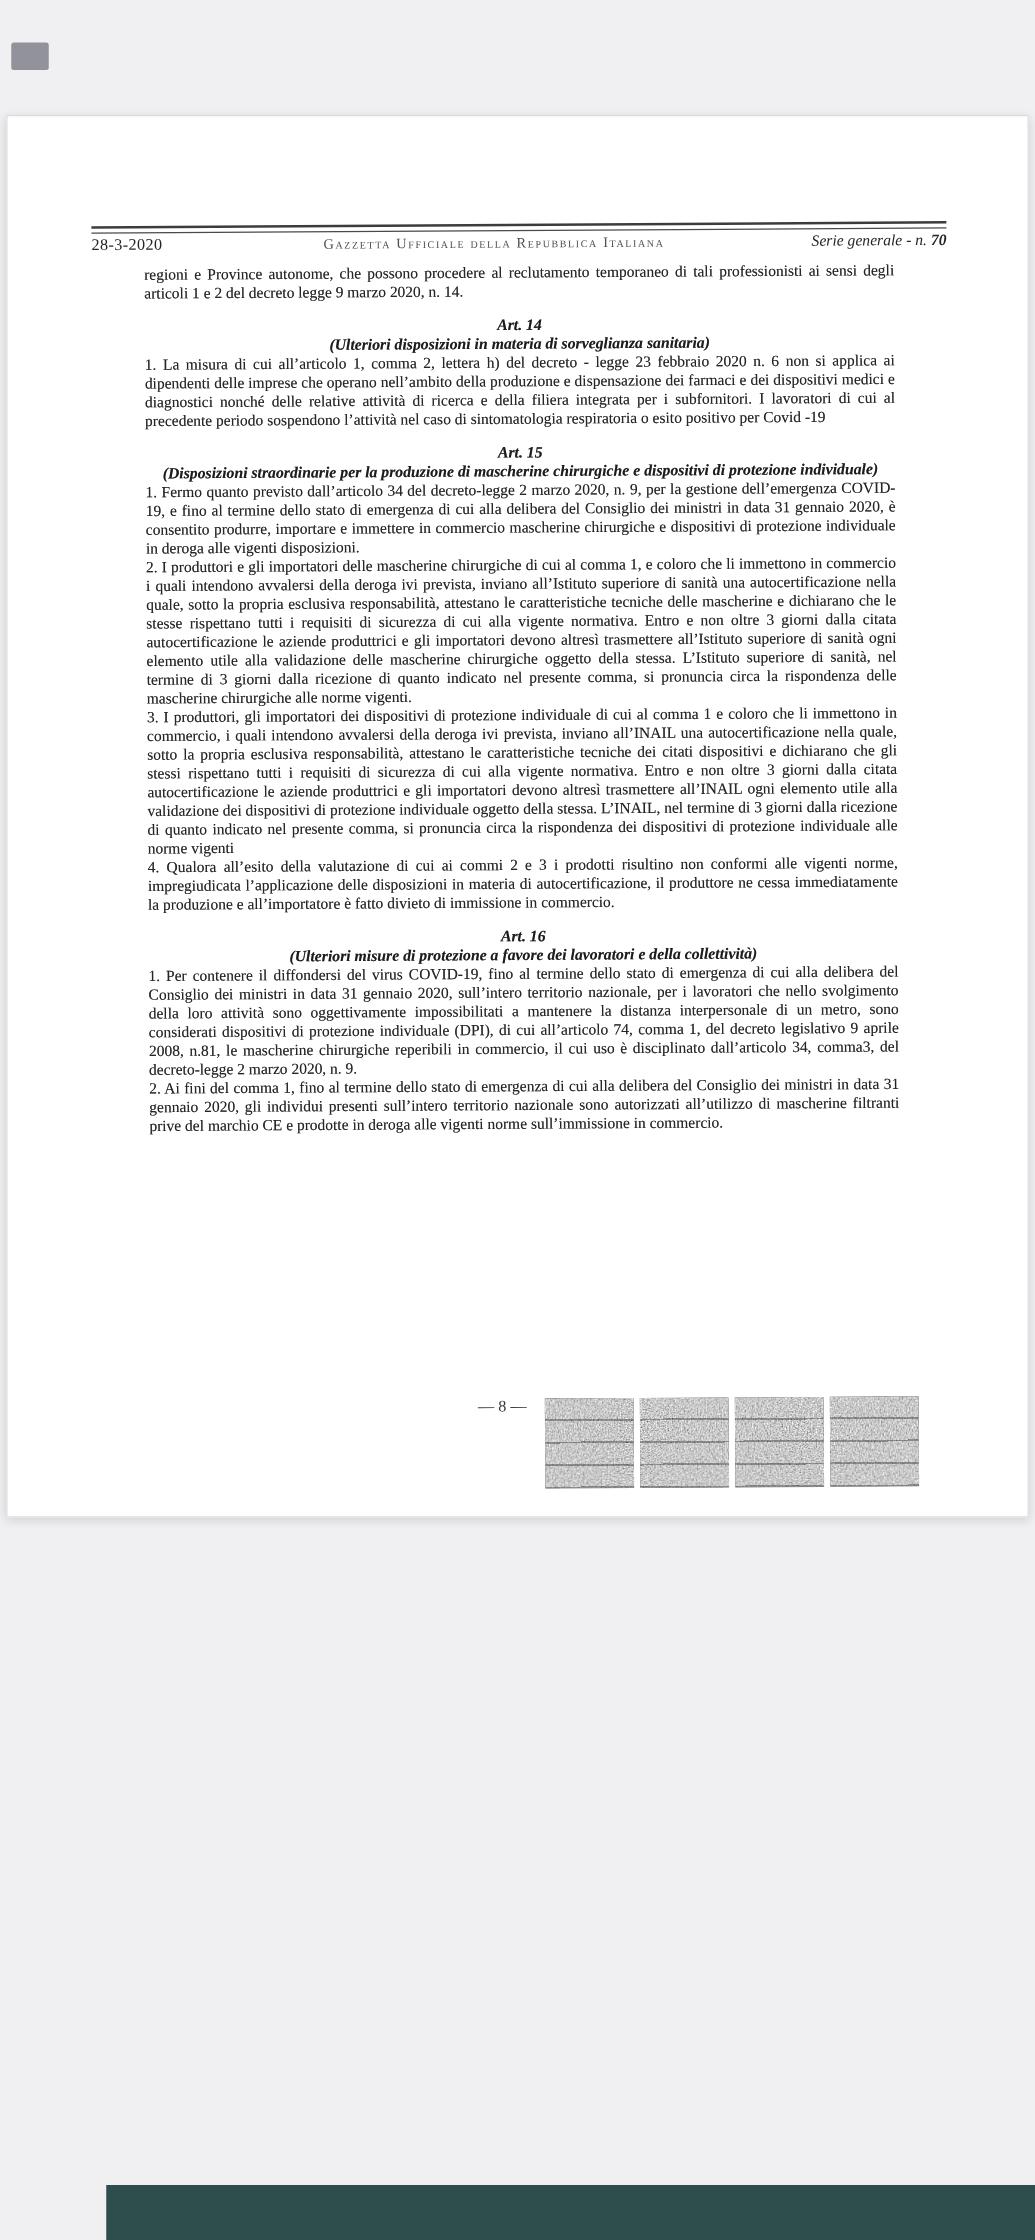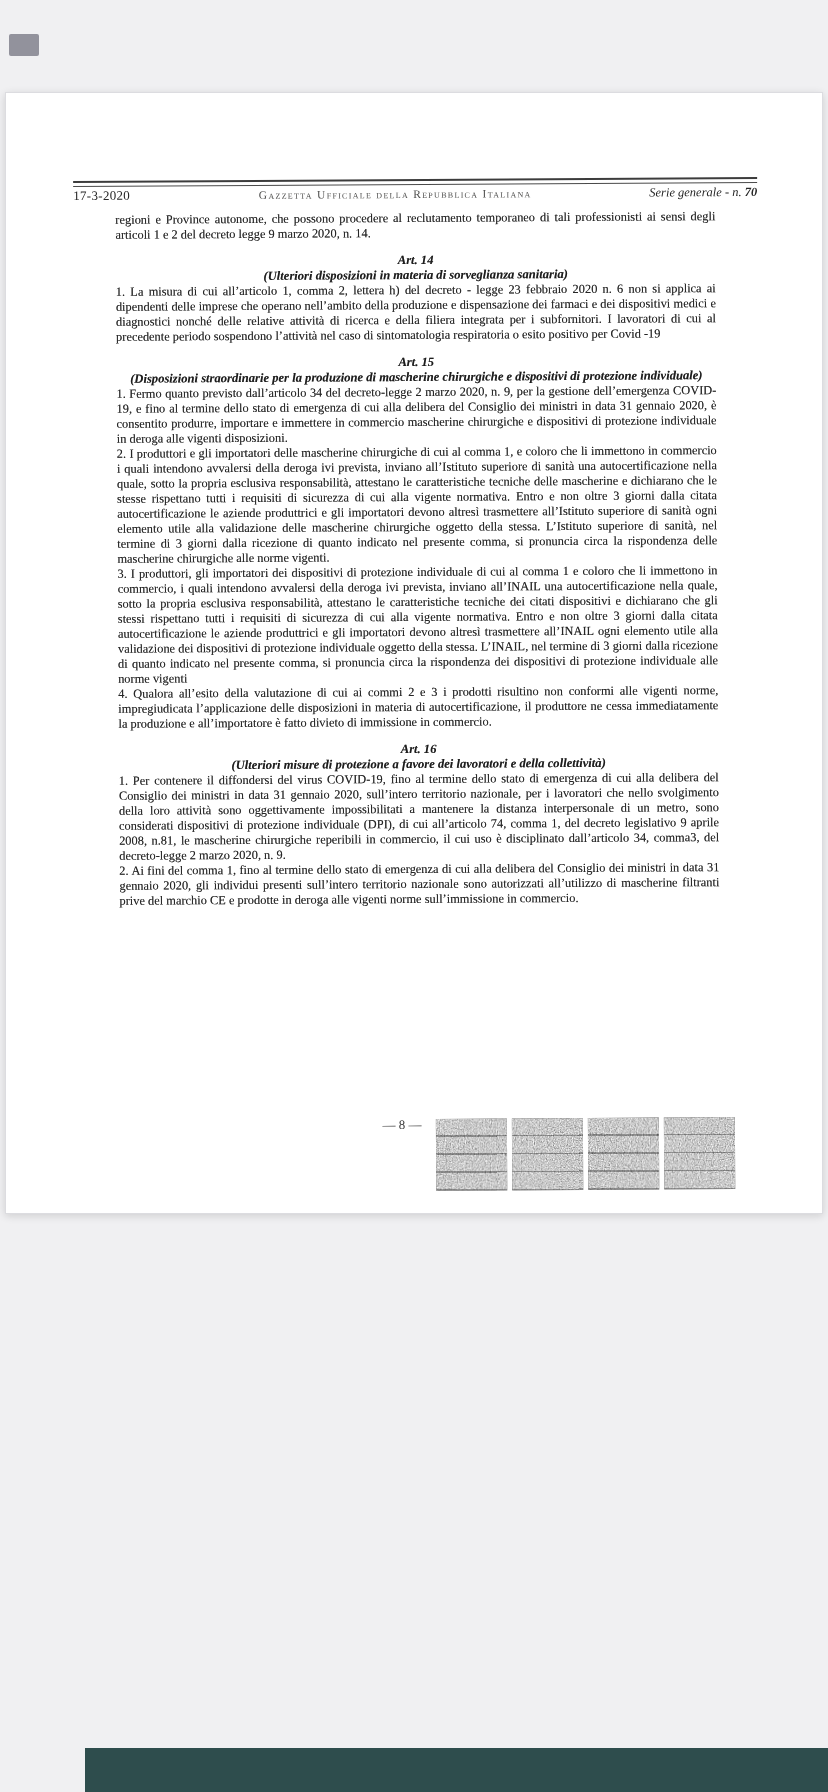--- a/index.html
+++ b/index.html
@@ -59,21 +59,21 @@
 <body>
 
 <div class="screen">
 
   <div class="top-chrome-chip"></div>
 
   <div class="doc-page">
     <div class="scan">
 
       <div class="masthead">
-        <span class="m-date">17-3-2020</span>
+        <span class="m-date">28-3-2020</span>
         <span class="m-title">Gazzetta Ufficiale della Repubblica Italiana</span>
         <span class="m-serie"><span>Serie generale - n.</span>&nbsp;<span class="num">70</span></span>
       </div>
 
       <div class="rule"></div>
 
       <div class="body-text">
         <p>regioni e Province autonome, che possono procedere al reclutamento temporaneo di tali professionisti ai sensi degli articoli 1 e 2 del decreto legge 9 marzo 2020, n. 14.</p>
 
         <div class="article">

